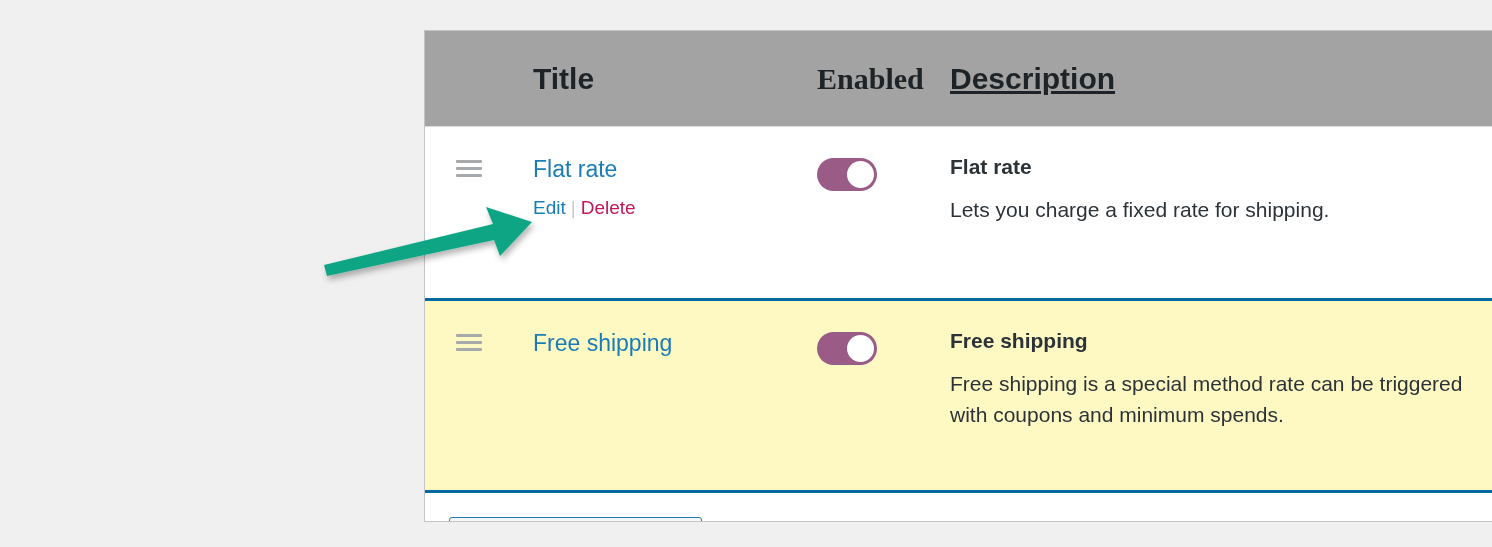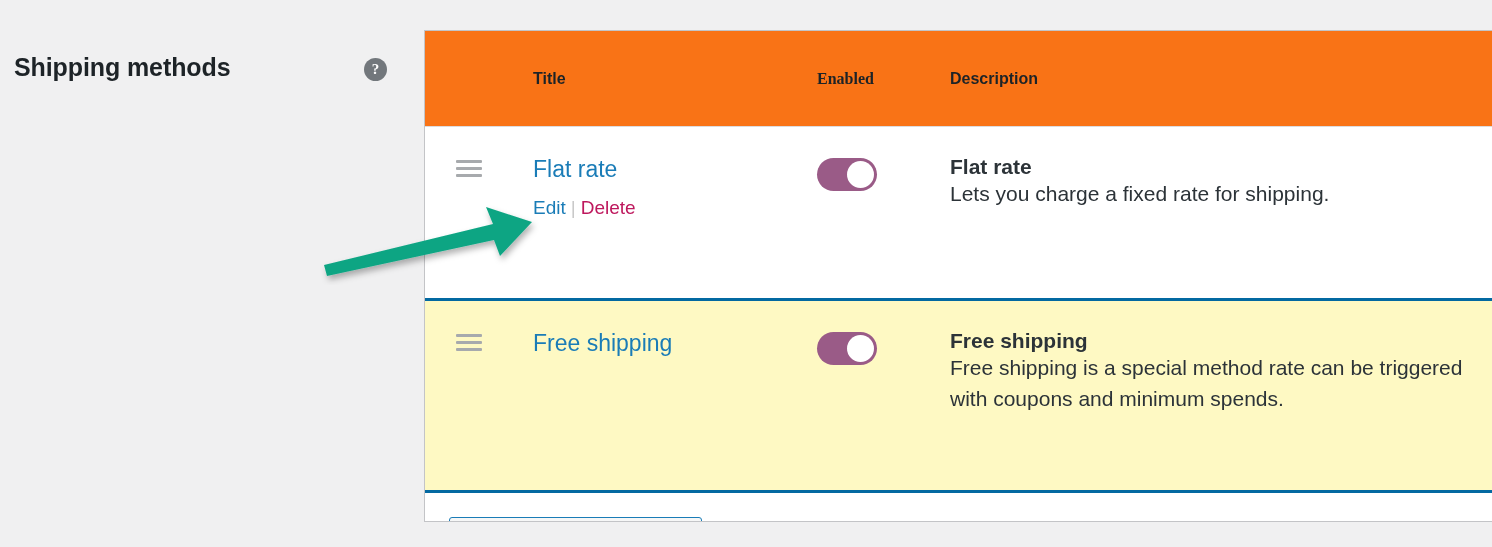--- a/index.html
+++ b/index.html
@@ -82,33 +82,33 @@
     border-collapse: collapse;
     table-layout: fixed;
   }
   col.c-sort  { width: 105px; }
   col.c-title { width: 285px; }
   col.c-en    { width: 135px; }
   col.c-desc  { width: auto; }
 
   thead th {
     text-align: left;
-    font-size: 16px;
+    font-size: 30px;
     font-weight: 600;
     color: #1d2327;
     padding: 0;
     height: 95px;
     vertical-align: middle;
     border-bottom: 1px solid #dcdcde;
-    background: #f97316;
+    background: #a3a3a3;
   }
   thead th.th-sort { padding-left: 0; }
   thead th.th-title { padding-left: 3px; }
   thead th.th-enabled { padding-left: 2px; font-family: Liberation Serif, serif; }
-  thead th.th-desc { padding-left: 0px; }
+  thead th.th-desc { padding-left: 0px; text-decoration: underline; }
 
   tbody tr { background: #ffffff; }
   tbody tr.alt { background: #fef9c3; }
   tbody tr td {
     border-bottom: 3px solid #0369a1;
     padding: 0;
     vertical-align: top;
   }
   tbody tr.row-1 td { height: 140px; }
   tbody tr.row-2 td { height: 158px; }
@@ -189,21 +189,21 @@
   .desc-title {
     font-size: 21px;
     font-weight: 600;
     color: #2c3338;
     line-height: 1.15;
   }
   .desc-body {
     font-size: 21px;
     color: #2c3338;
     line-height: 1.45;
-    margin-top: 0;
+    margin-top: 16px;
     max-width: 520px;
   }
   tr.row-2 .desc-body { max-width: 520px; }
 
   
   .panel-footer {
     padding: 24px 0 0 24px;
     background: #ffffff;
   }
   .btn-secondary {
@@ -227,26 +227,20 @@
     width: 240px;
     height: 90px;
     pointer-events: none;
   }
 </style>
 </head>
 <body>
 
 <div class="screen">
 
-  <div class="section-head">
-    <div class="section-head-row">
-      <div class="section-title">Shipping methods</div>
-      <div class="help-tip" title="help">?</div>
-    </div>
-  </div>
 
   <div class="panel">
     <table class="methods">
       <colgroup>
         <col class="c-sort">
         <col class="c-title">
         <col class="c-en">
         <col class="c-desc">
       </colgroup>
       <thead>

